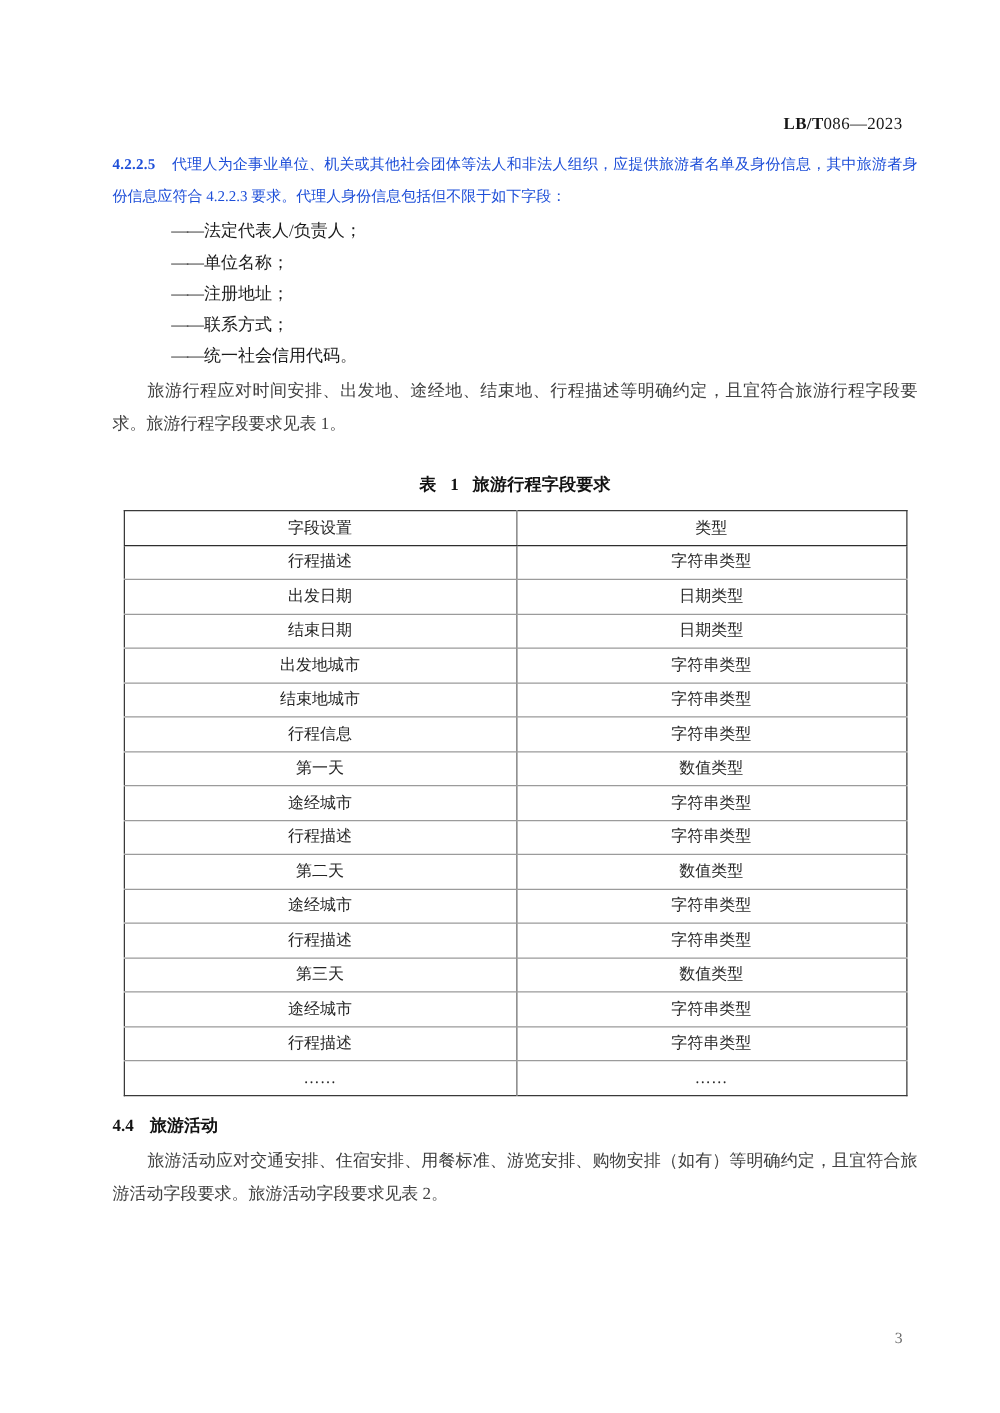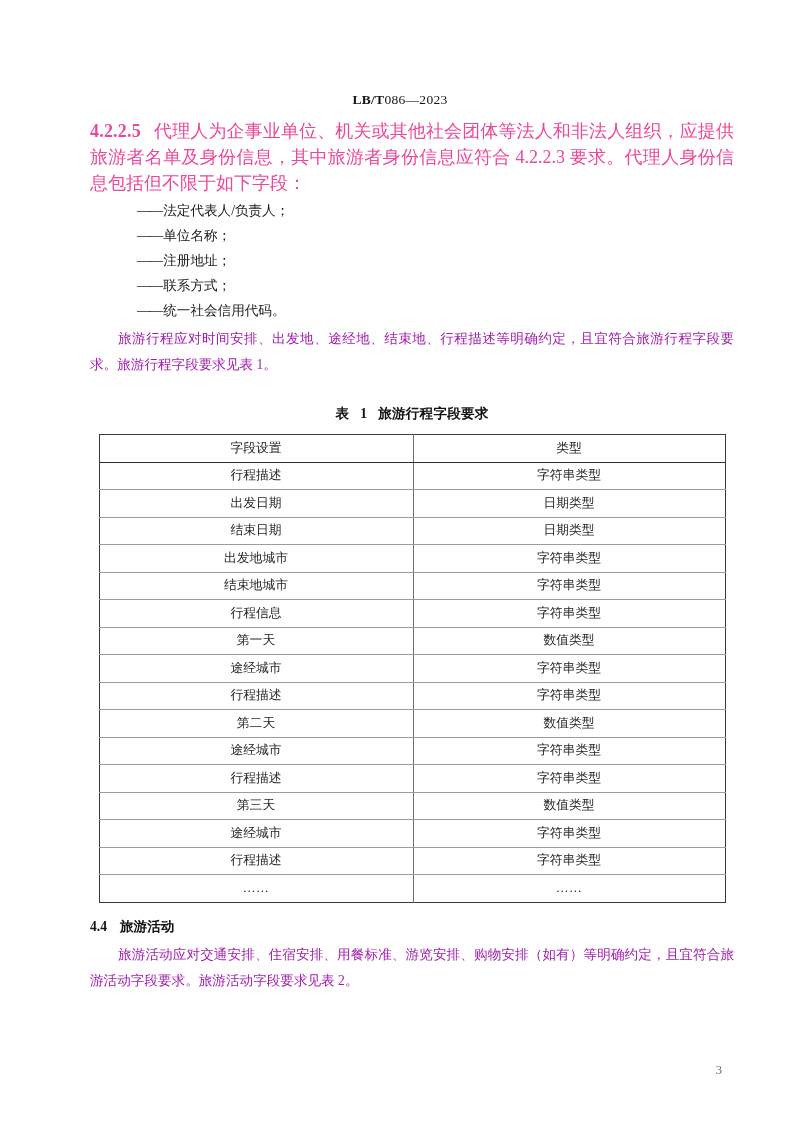--- a/index.html
+++ b/index.html
@@ -22,21 +22,21 @@
     box-sizing: border-box;
   }
 
   
   .page-header {
     position: absolute;
     top: 90px;
     left: 78px;
     right: 78px;
     height: 18px;
-    text-align: center;
+    text-align: right;
     white-space: nowrap;
   }
   .std-code {
     font-family: "Liberation Serif", "DejaVu Serif", serif;
     font-size: 13.5px;
     font-weight: bold;
     letter-spacing: 0.3px;
     color: #161616;
   }
   .std-num {
@@ -49,26 +49,26 @@
 
   
   .content {
     position: absolute;
     top: 118px;
     left: 90px;
     width: 644px;
   }
 
   .clause {
-    font-size: 18px;
+    font-size: 12px;
     line-height: 26px;
     text-align: justify;
     text-justify: inter-ideograph;
     margin: 0 0 0 0;
-    color: #ec4899;
+    color: #1d4ed8;
   }
   .clause-num {
     font-weight: bold;
     letter-spacing: 0.2px;
   }
   .gap-after-num { display: inline-block; width: 13px; }
 
   .dash-list {
     list-style: none;
     margin: 2px 0 0 0;
@@ -95,21 +95,21 @@
   }
   .section-head .sec-gap { display: inline-block; width: 13px; }
 
   .para {
     font-size: 13.6px;
     line-height: 26px;
     text-align: justify;
     text-justify: inter-ideograph;
     margin: 3px 0 0 0;
     text-indent: 28px;
-    color: #a21caf;
+    color: #404040;
   }
 
   
   .table-caption {
     font-size: 13.6px;
     font-weight: bold;
     text-align: center;
     margin: 27px 0 11px 0;
     color: #121212;
     letter-spacing: 0.2px;

